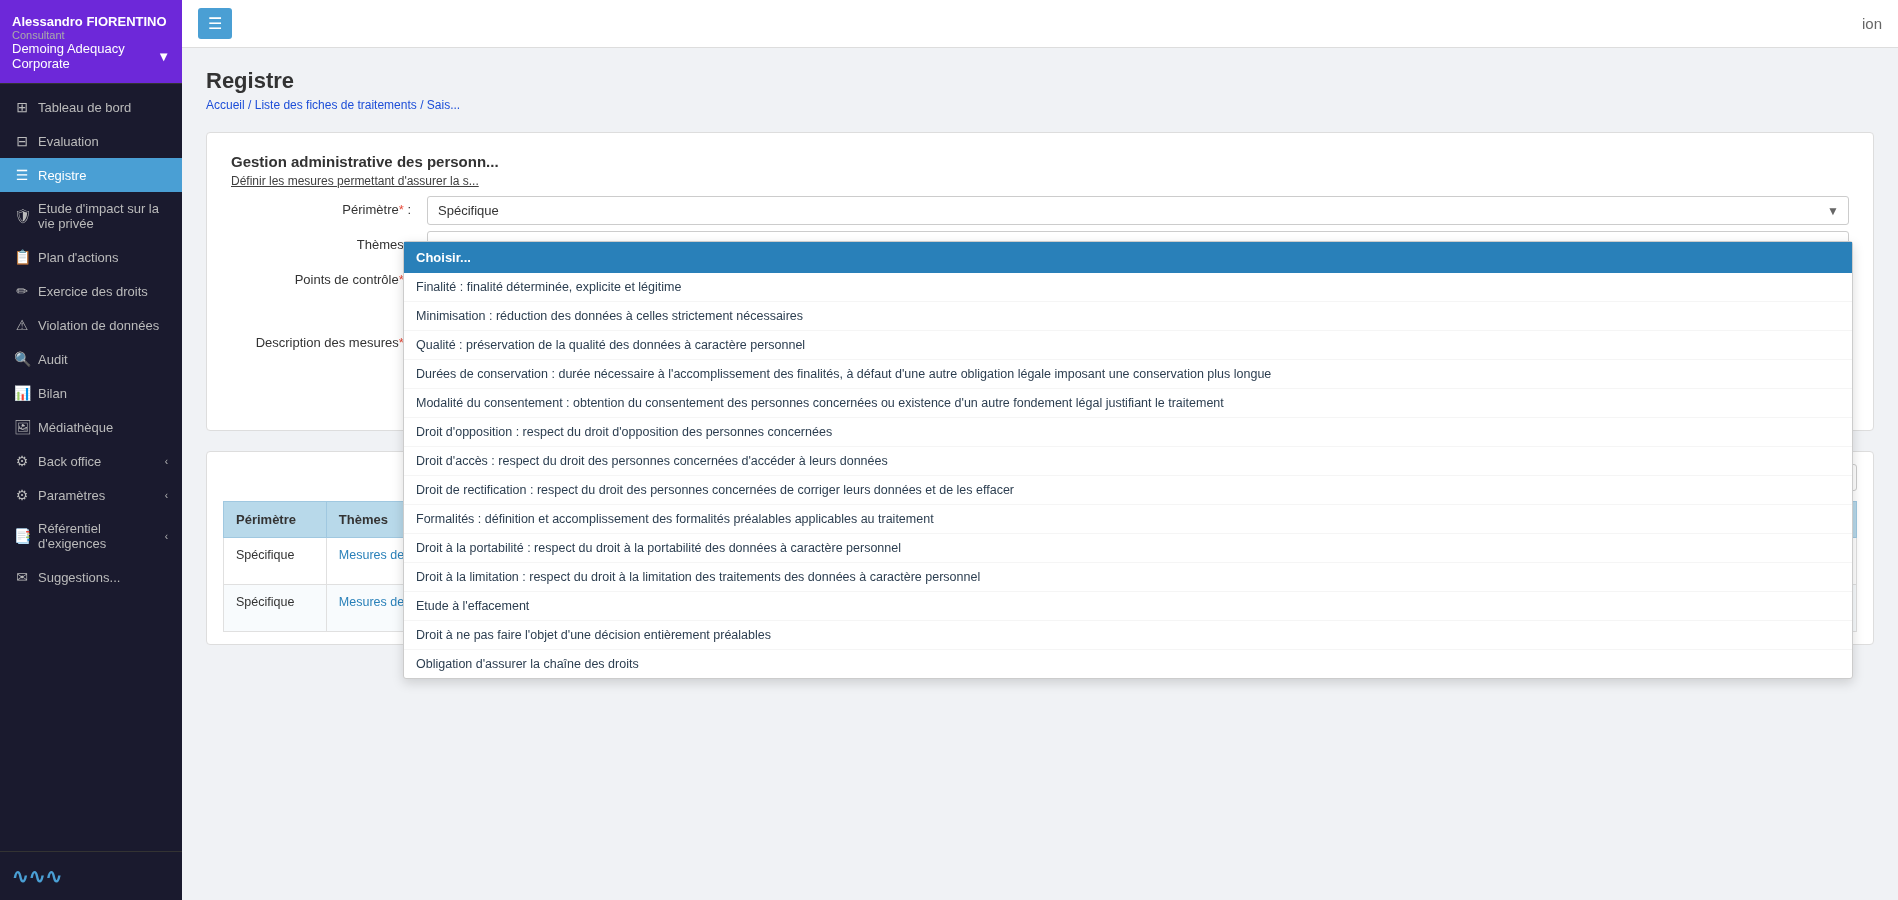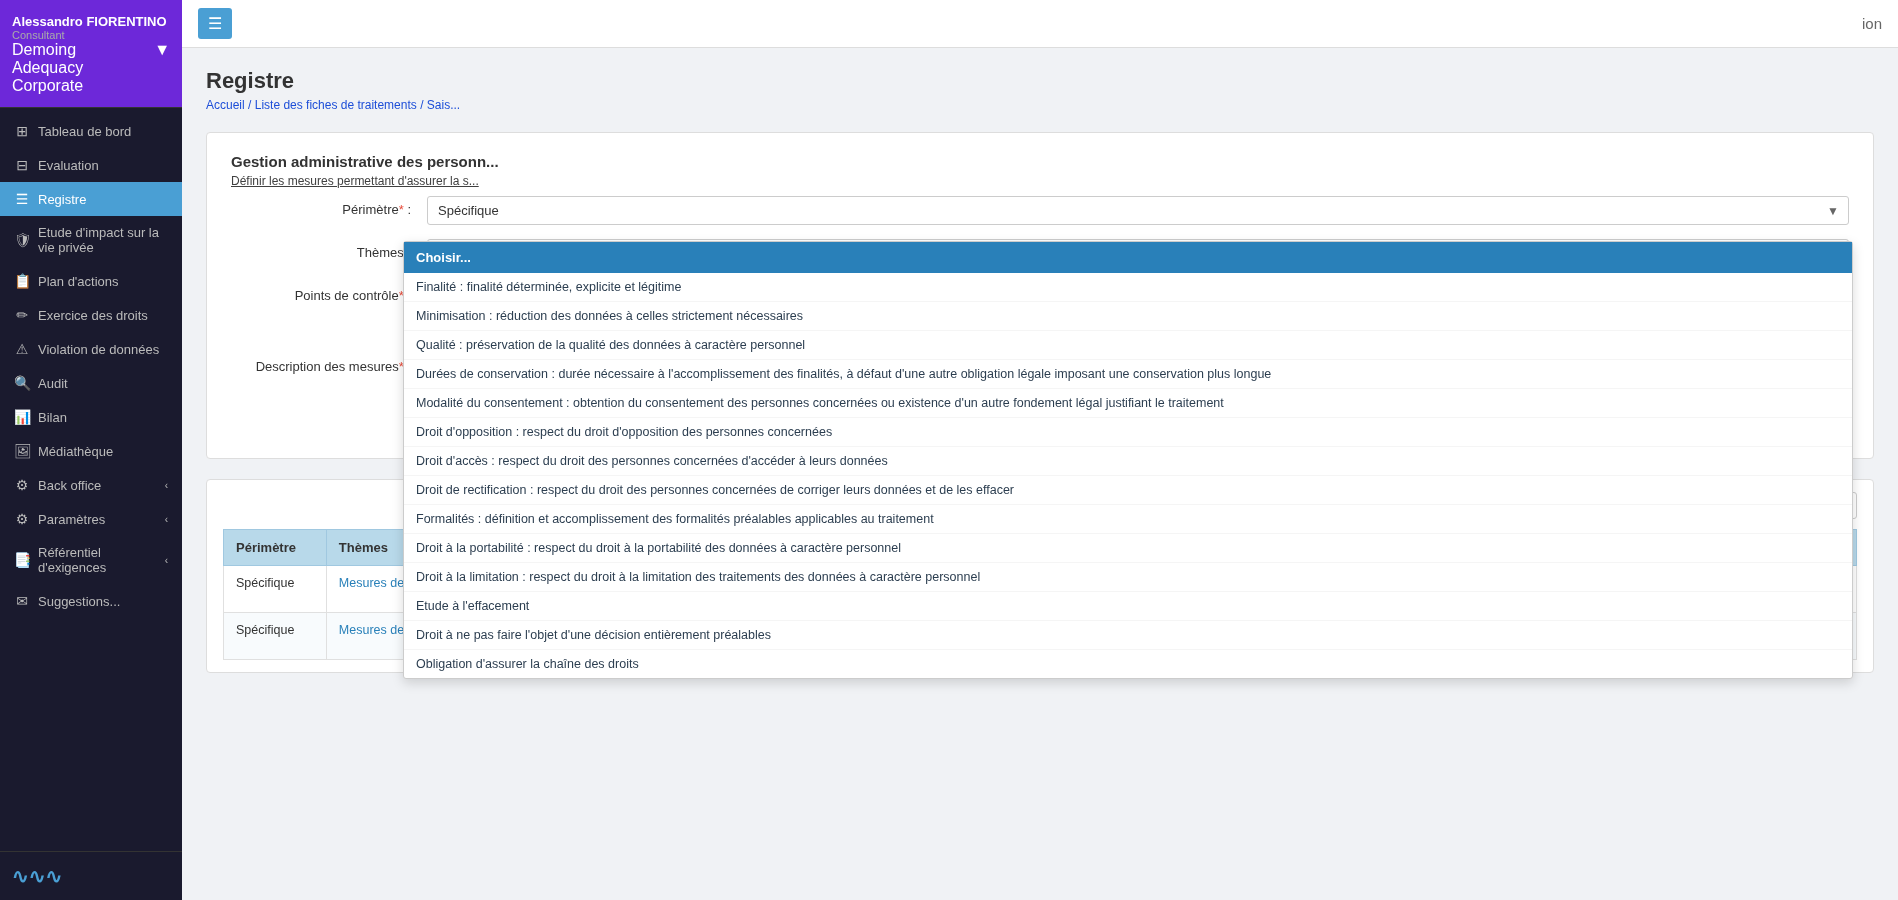--- a/index.html
+++ b/index.html
@@ -17,21 +17,21 @@
       overflow-y: auto;
     }
     .sidebar-user {
       padding: 14px 12px 12px;
       background: #6d28d9;
       color: #fff;
       border-bottom: 1px solid #333;
     }
     .sidebar-user .name { font-weight: bold; font-size: 13px; color: #fff; }
     .sidebar-user .role { font-size: 11px; color: #aaa; }
-    .sidebar-user .company { font-size: 16px; color: #fff; display: flex; gap: 16px; }
+    .sidebar-user .company { font-size: 13px; color: #fff; display: flex; align-items: center; gap: 16px; }
     .sidebar-nav { flex: 1; padding-top: 6px; }
     .sidebar-item {
       display: flex;
       align-items: center;
       padding: 9px 14px;
       cursor: pointer;
       color: #bbb;
       font-size: 13px;
       gap: 8px;
       position: relative;
@@ -101,21 +101,21 @@
       padding: 20px 24px 16px;
       margin-bottom: 20px;
       position: relative;
     }
     .form-card-title { font-size: 15px; font-weight: bold; color: #333; margin-bottom: 4px; }
     .form-card-subtitle { font-size: 12px; color: #404040; margin-bottom: 8px; text-decoration: underline; }
 
     .form-row {
       display: flex;
       align-items: flex-start;
-      margin-bottom: 14px;
+      margin-bottom: 6px;
       gap: 16px;
       justify-content: center;
     }
     .form-label {
       width: 180px;
       min-width: 180px;
       text-align: right;
       padding-top: 6px;
       font-size: 13px;
       color: #333;

